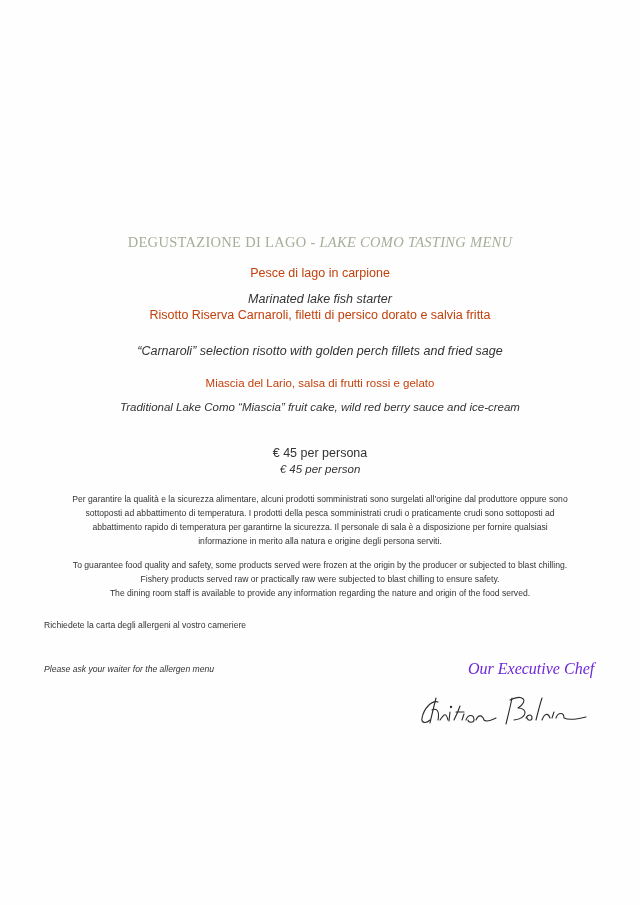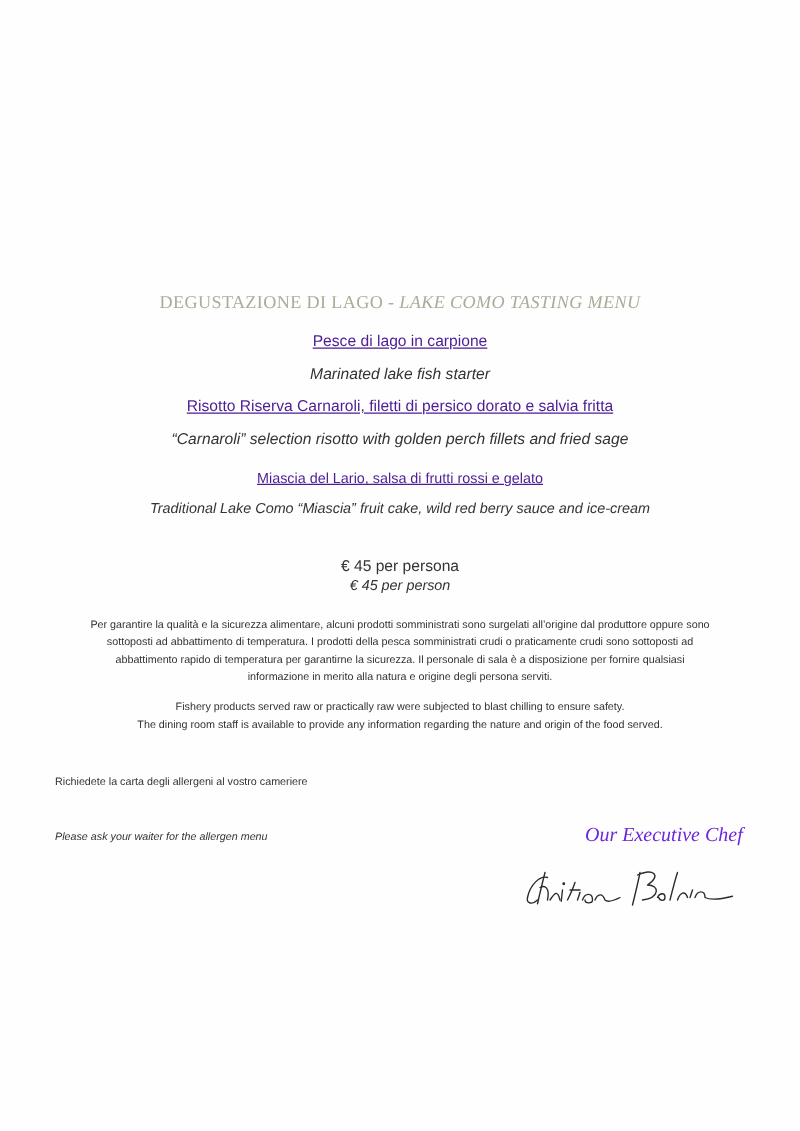--- a/index.html
+++ b/index.html
@@ -20,21 +20,21 @@
 
     .title {
       top: 234px;
       font-family: "Liberation Serif", serif;
       font-size: 14.5px;
       letter-spacing: 0.3px;
       color: #a5ae98;
     }
     .title .it { font-style: italic; }
 
-    .dish { font-size: 12.5px; color: #4c1d95; text-decoration: underline; }
+    .dish { font-size: 12.5px; color: #c2410c; }
     .dish-en { font-size: 12.5px; font-style: italic; color: #333; }
 
     .price { font-size: 12.5px; color: #333; }
     .price-en { font-size: 11.5px; font-style: italic; color: #333; }
 
     .notice {
       position: absolute;
       left: 20px;
       width: 600px;
       text-align: center;
@@ -76,37 +76,38 @@
 
 <div class="page">
 
   <div class="center title">
     <span>DEGUSTAZIONE DI LAGO</span><span> - </span><span class="it">LAKE COMO TASTING MENU</span>
   </div>
 
   <div class="center dish" style="top:266px;">Pesce di lago in carpione</div>
   <div class="center dish-en" style="top:292px;">Marinated lake fish starter</div>
 
-  <div class="center dish" style="top:318px;">Risotto Riserva Carnaroli, filetti di persico dorato e salvia fritta</div>
+  <div class="center dish" style="top:308px;">Risotto Riserva Carnaroli, filetti di persico dorato e salvia fritta</div>
   <div class="center dish-en" style="top:344px;">“Carnaroli” selection risotto with golden perch fillets and fried sage</div>
 
   <div class="center dish" style="top:377px; font-size:11.5px;">Miascia del Lario, salsa di frutti rossi e gelato</div>
   <div class="center dish-en" style="top:401px; font-size:11.5px;">Traditional Lake Como “Miascia” fruit cake, wild red berry sauce and ice-cream</div>
 
   <div class="center price" style="top:446px;">€ 45 per persona</div>
   <div class="center price-en" style="top:463px;">€ 45 per person</div>
 
   <div class="notice" style="top:492px;">
     <p>Per garantire la qualità e la sicurezza alimentare, alcuni prodotti somministrati sono surgelati all’origine dal produttore oppure sono</p>
     <p>sottoposti ad abbattimento di temperatura. I prodotti della pesca somministrati crudi o praticamente crudi sono sottoposti ad</p>
     <p>abbattimento rapido di temperatura per garantirne la sicurezza. Il personale di sala è a disposizione per fornire qualsiasi</p>
     <p>informazione in merito alla natura e origine degli persona serviti.</p>
   </div>
 
   <div class="notice" style="top:558px;">
+    <p>To guarantee food quality and safety, some products served were frozen at the origin by the producer or subjected to blast chilling.</p>
     <p>Fishery products served raw or practically raw were subjected to blast chilling to ensure safety.</p>
     <p>The dining room staff is available to provide any information regarding the nature and origin of the food served.</p>
   </div>
 
   <div class="allergen" style="top:620px;">
     <div>Richiedete la carta degli allergeni al vostro cameriere</div>
     <div class="it">Please ask your waiter for the allergen menu</div>
   </div>
 
   <div class="chef-label">Our Executive Chef</div>

